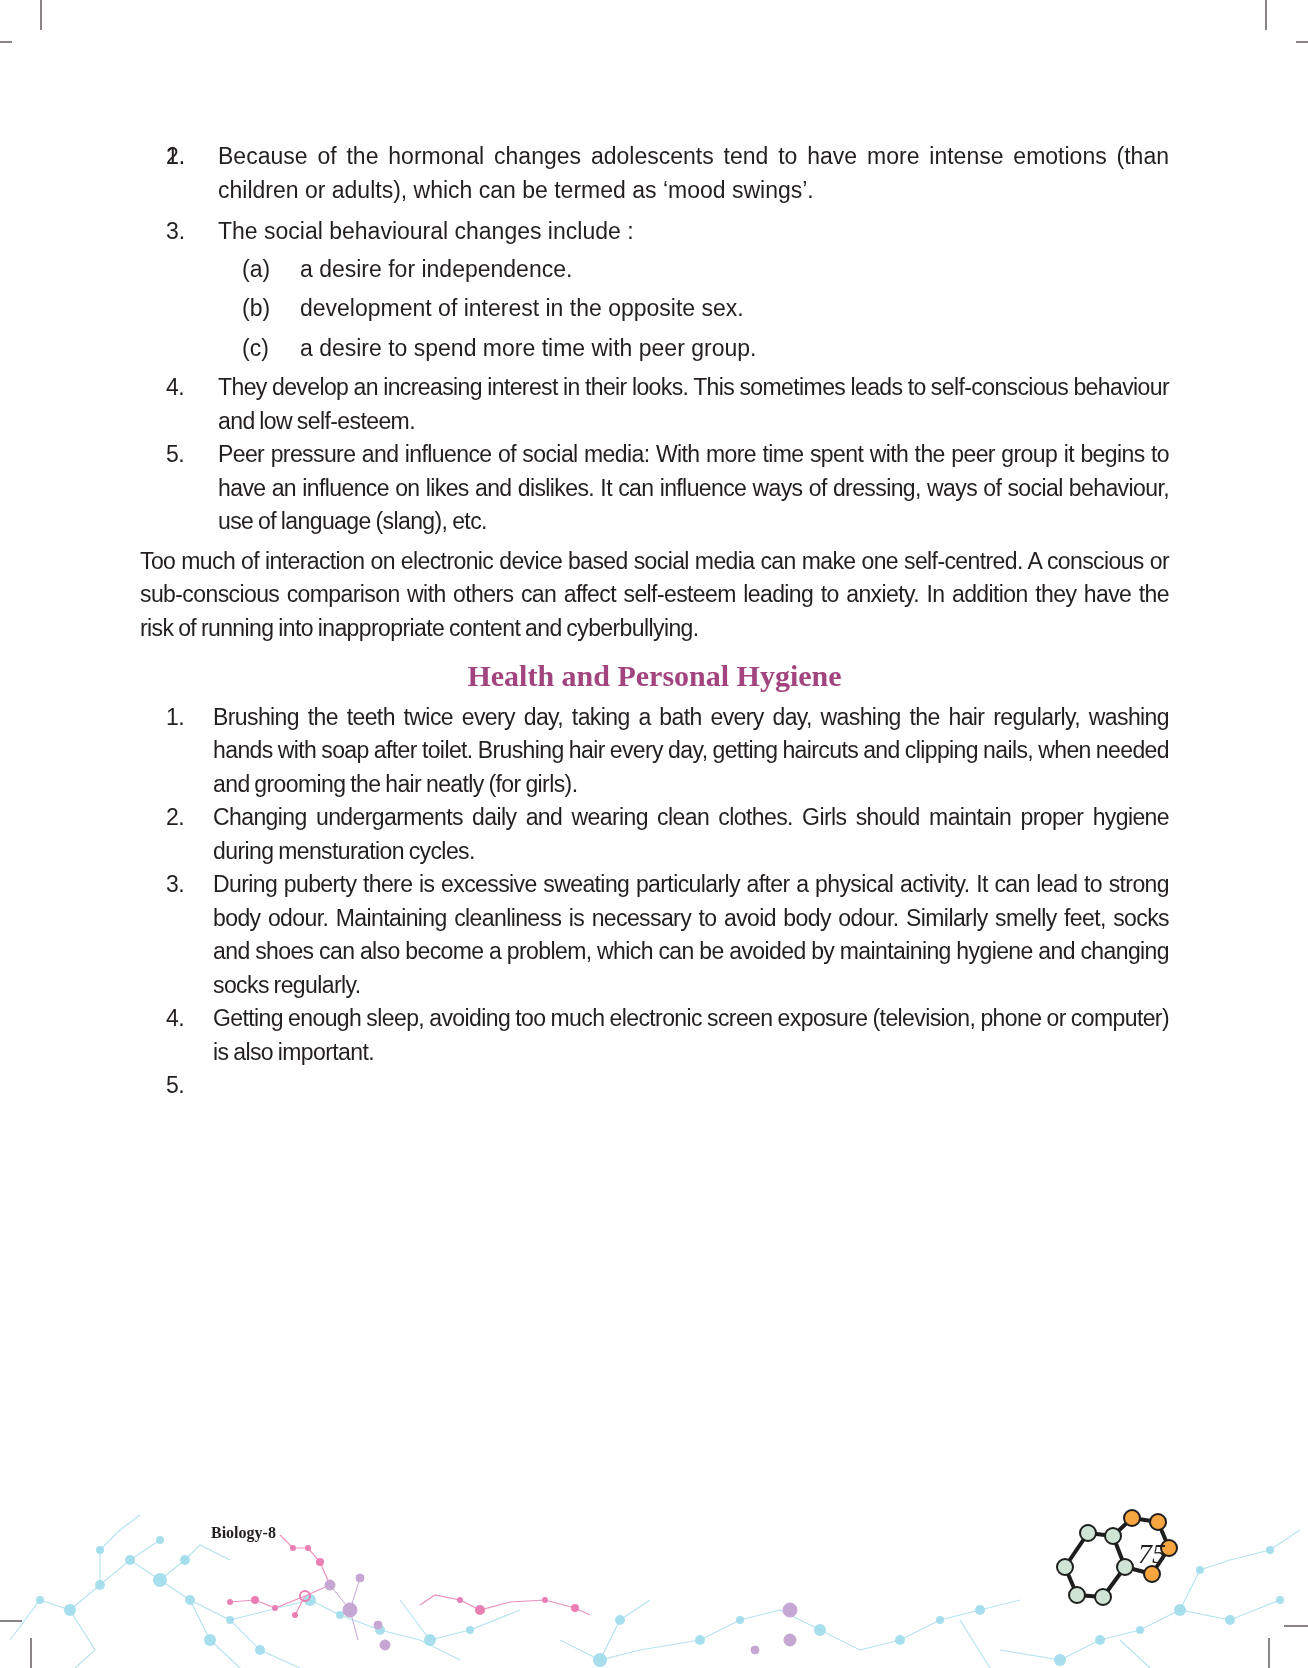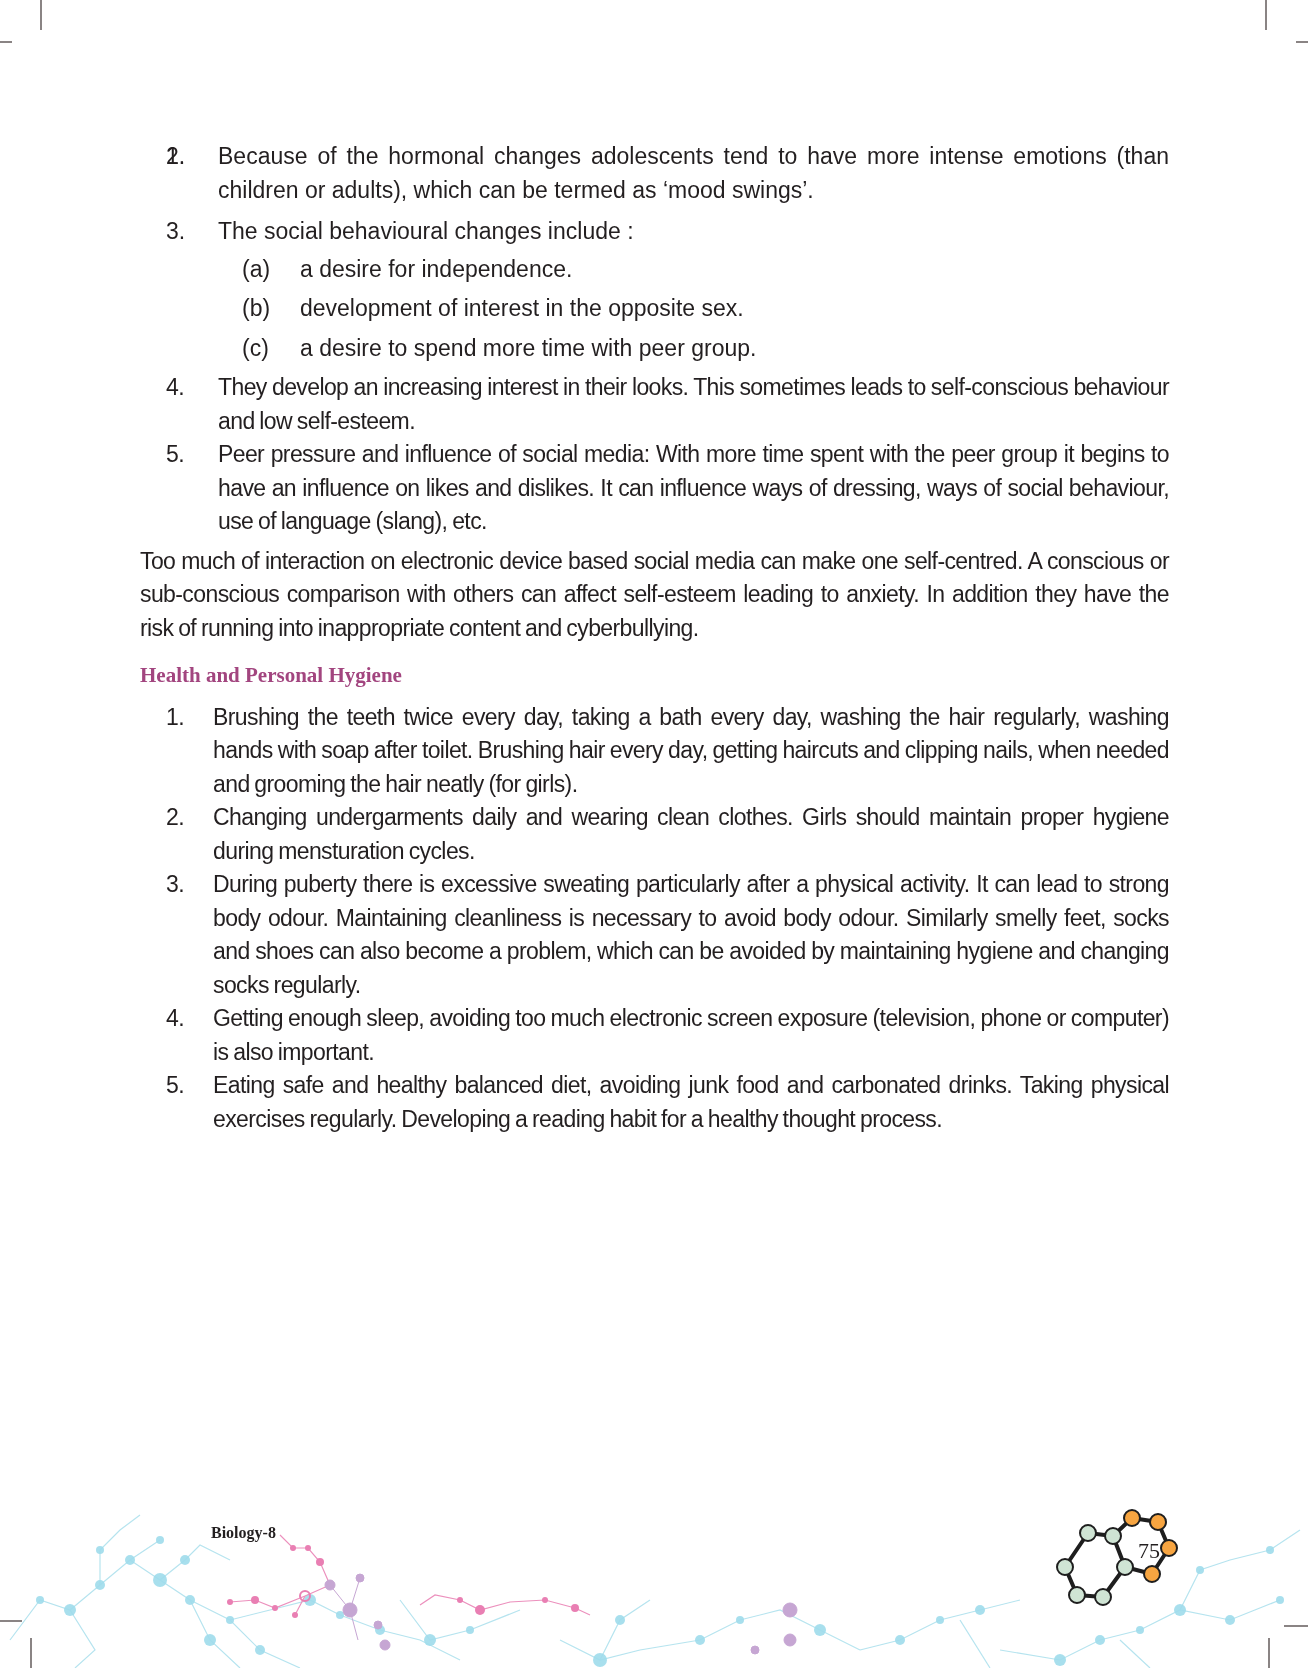--- a/index.html
+++ b/index.html
@@ -16,37 +16,38 @@
     }
     .ol-item { position: relative; padding-left: 78px; text-align: justify; }
     .ol-item .num { position: absolute; left: 26px; top: 0; }
     .ol-item.gap { margin-bottom: 8px; }
     .sub-item { position: relative; padding-left: 160px; margin-top: 4px; }
     .sub-item .num { position: absolute; left: 102px; top: 0; }
     .sub-item.gap { margin-bottom: 6px; }
     .para { text-align: justify; margin-top: 6px; }
     .heading {
       font-family: "Liberation Serif", "DejaVu Serif", serif;
-      font-weight: bold; color: #a2457f; font-size: 21px;
+      font-weight: bold; color: #a2457f; font-size: 30px;
       margin: 14px 0 8px 0;
+      text-align: center;
     }
     .ol2 .ol-item { padding-left: 73px; }
     .ol2 .ol-item .num { left: 26px; }
     .condensed { letter-spacing: -0.6px; word-spacing: -1px; }
     .footer-title {
       position: absolute; left: 211px; top: 1524px;
       font-family: "Liberation Serif", "DejaVu Serif", serif;
       font-weight: bold; font-size: 16px; color: #231f20;
     }
     .bg-net { position: absolute; left: 0; top: 1490px; width: 1308px; height: 178px; }
     .page-badge { position: absolute; left: 1055px; top: 1505px; width: 140px; height: 125px; }
     .page-num {
       position: absolute; left: 1138px; top: 1538px;
       font-family: "Liberation Serif", "DejaVu Serif", serif;
-      font-size: 22px; color: #231f20;
+      font-size: 28px; color: #231f20; font-style: italic;
     }
     b { font-weight: bold; }
   </style>
 </head>
 <body>
 
 <div class="page">
 
   <div class="crop" style="left:40px;top:0;width:2px;height:30px;"></div>
   <div class="crop" style="left:0;top:41px;width:12px;height:2px;"></div>
@@ -109,21 +110,20 @@
       <div class="ol-item">
         <span class="num">3.</span>
         <span>During puberty there is excessive sweating particularly after a physical activity. It can lead to strong body odour. Maintaining cleanliness is necessary to avoid body odour. Similarly smelly feet, socks and shoes can also become a problem, which can be avoided by maintaining hygiene and changing socks regularly.</span>
       </div>
       <div class="ol-item">
         <span class="num">4.</span>
         <span>Getting enough sleep, avoiding too much electronic screen exposure (television, phone or computer) is also important.</span>
       </div>
       <div class="ol-item">
         <span class="num">5.</span>
-        <span>Eating safe and healthy balanced diet, avoiding junk food and carbonated drinks. Taking physical exercises regularly. Developing a reading habit for a healthy thought process.</span>
       </div>
     </div>
 
   </div>
 
   <svg class="bg-net" viewBox="0 0 1308 178" xmlns="http://www.w3.org/2000/svg">
     <g stroke="#a9dfec" stroke-width="1.2" fill="none" opacity="0.85">
       <polyline points="10,150 40,110 70,120 100,95 130,70 160,50"></polyline>
       <polyline points="70,120 95,160 75,178"></polyline>
       <polyline points="100,95 100,60 120,40 140,25"></polyline>

